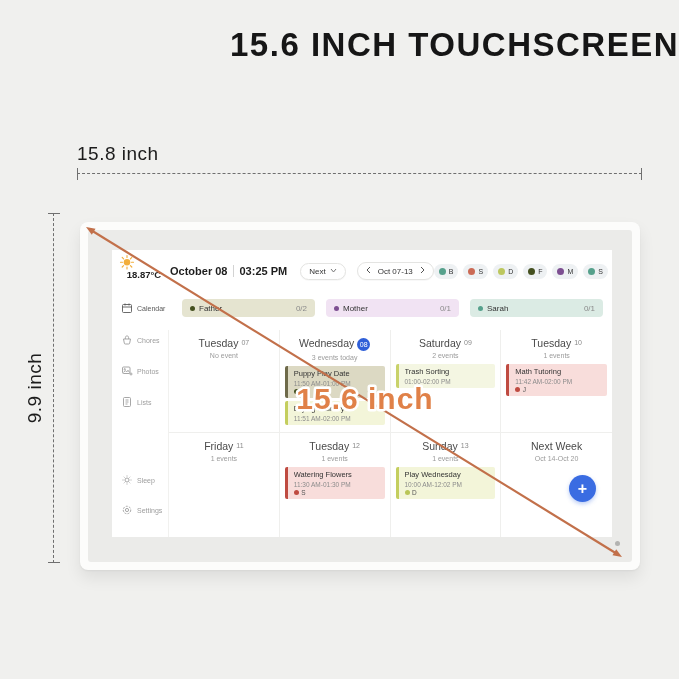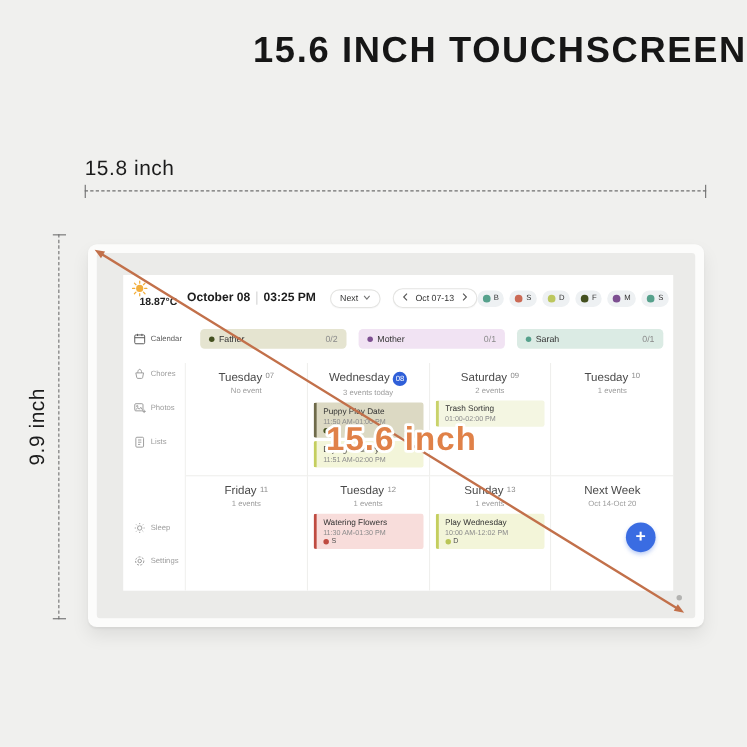--- a/index.html
+++ b/index.html
@@ -276,20 +276,30 @@
             <div class="events">
               <div class="event" style="background:#f4f6e2;border-left-color:#c9d26a">
                 <div class="ev-title">Trash Sorting</div>
                 <div class="ev-time">01:00-02:00 PM</div>
               </div>
             </div>
           </div>
           <div class="cell">
             <div class="day-head"><span>Tuesday</span><span class="day-num">10</span></div>
             <div class="day-sub">1 events</div>
+            <div class="events">
+              <div class="event" style="background:#f8dddb;border-left-color:#bf4b41">
+                <div class="ev-title">Math Tutoring</div>
+                <div class="ev-time">11:42 AM-02:00 PM</div>
+                <div class="ev-person">
+                  <span class="ev-dot" style="background:#bf4b41"></span>
+                  <span>J</span>
+                </div>
+              </div>
+            </div>
           </div>
           <div class="cell">
             <div class="day-head"><span>Friday</span><span class="day-num">11</span></div>
             <div class="day-sub">1 events</div>
           </div>
           <div class="cell">
             <div class="day-head"><span>Tuesday</span><span class="day-num">12</span></div>
             <div class="day-sub">1 events</div>
             <div class="events">
               <div class="event" style="background:#f8dddb;border-left-color:#bf4b41">

